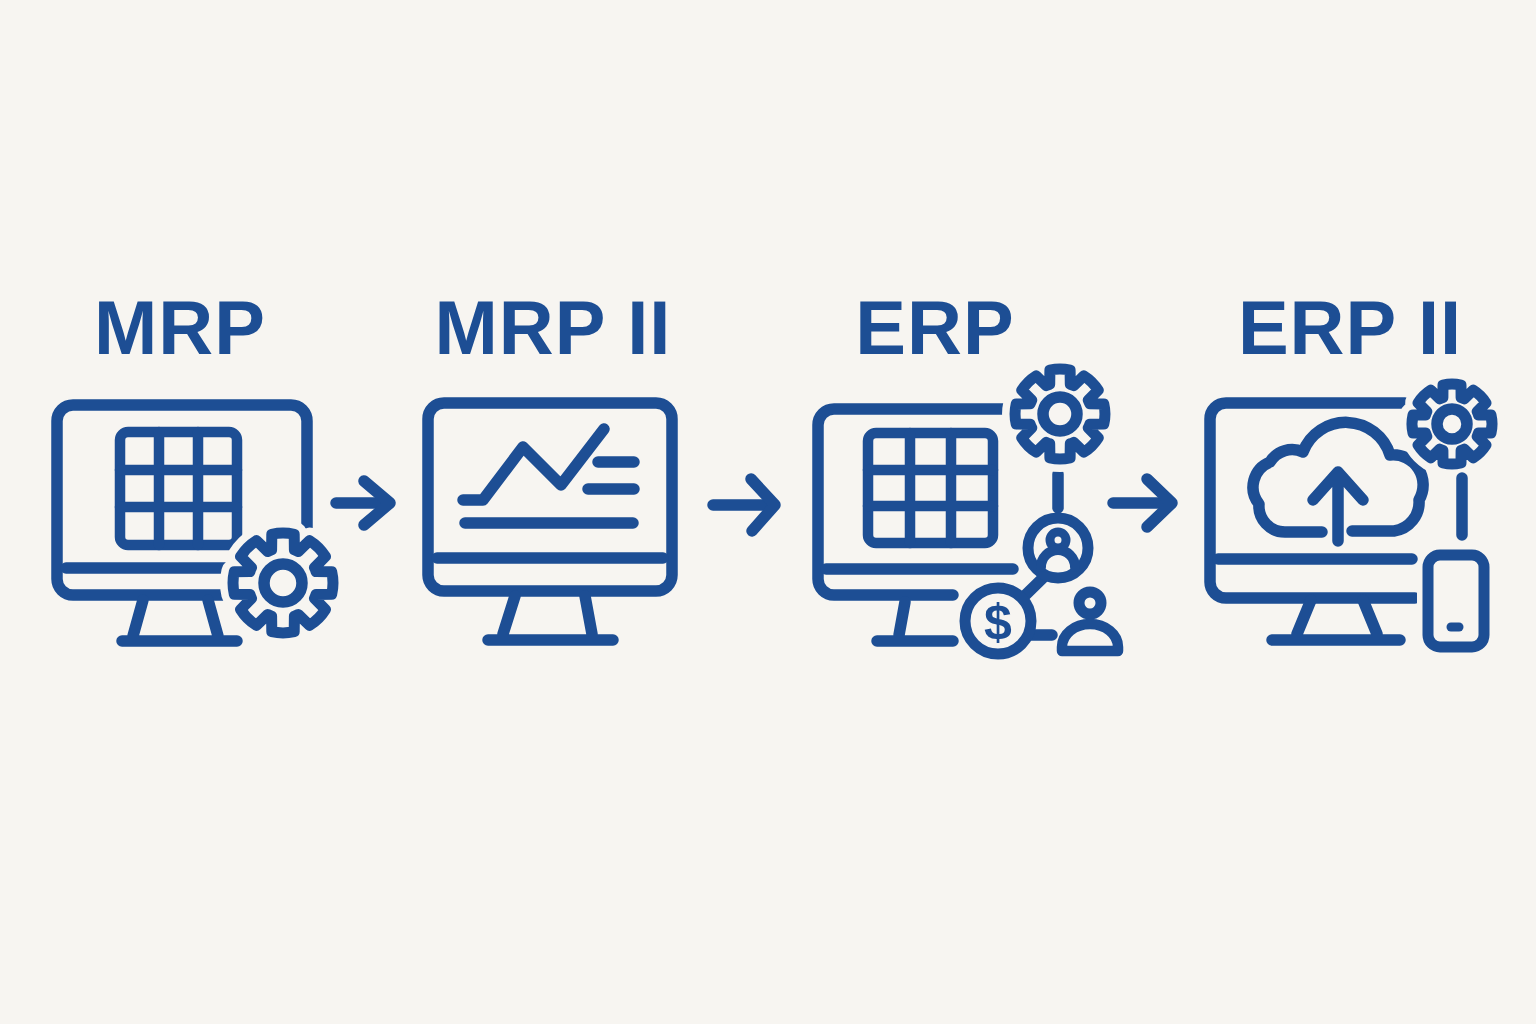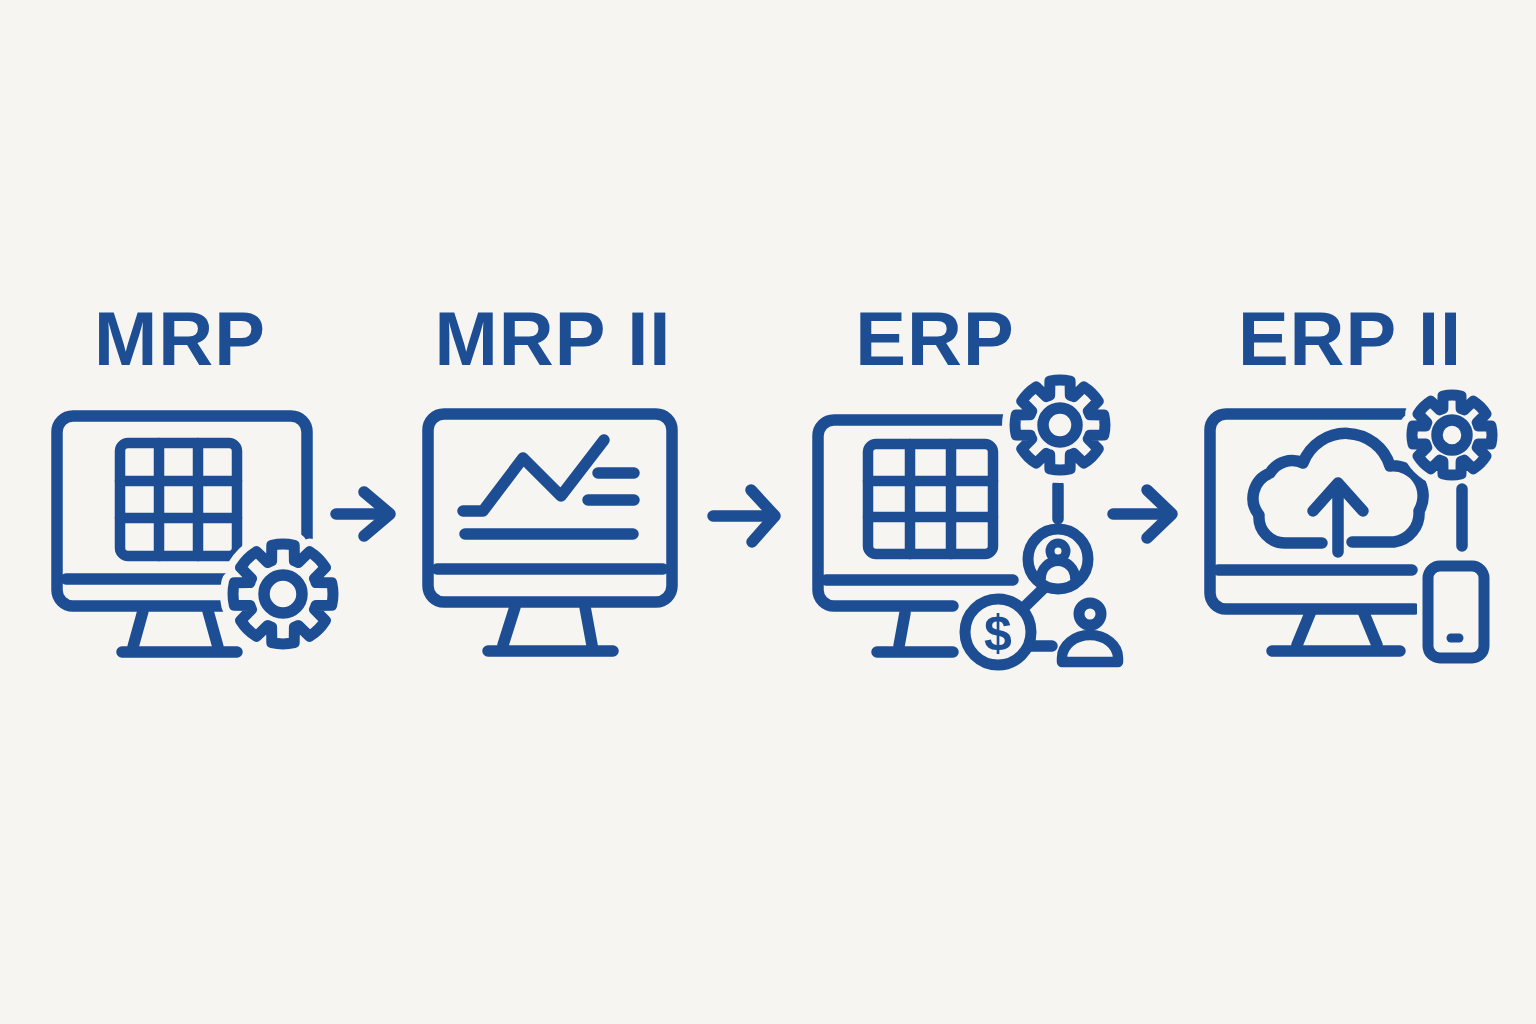--- a/index.html
+++ b/index.html
@@ -6,21 +6,21 @@
     --accent:#1d4e94;
     --background:#f7f5f1;
   }
   html,body{margin:0;padding:0;}
   body{
     width:1536px;height:1024px;
     background:var(--background);
     font-family:"Liberation Sans", sans-serif;
     overflow:hidden;
   }
-  .canvas{position:relative;width:1536px;height:909px;margin-top:11px;}
+  .canvas{position:relative;width:1536px;height:909px;}
   svg{display:block;}
   
   .ln{fill:none;stroke:var(--accent);stroke-width:11.5;stroke-linecap:round;stroke-linejoin:round;}
   .ln-thin{fill:none;stroke:var(--accent);stroke-width:10.5;stroke-linecap:round;stroke-linejoin:round;}
   .halo-rect{fill:var(--background);stroke:var(--background);stroke-width:22;}
   .node{fill:var(--background);stroke:var(--accent);stroke-width:11;}
   .gear{fill:var(--background);stroke:var(--accent);stroke-width:11;stroke-linejoin:round;}
   .gear-halo{fill:var(--background);stroke:var(--background);stroke-width:26;stroke-linejoin:round;}
   .stage-label{
     fill:var(--accent);

